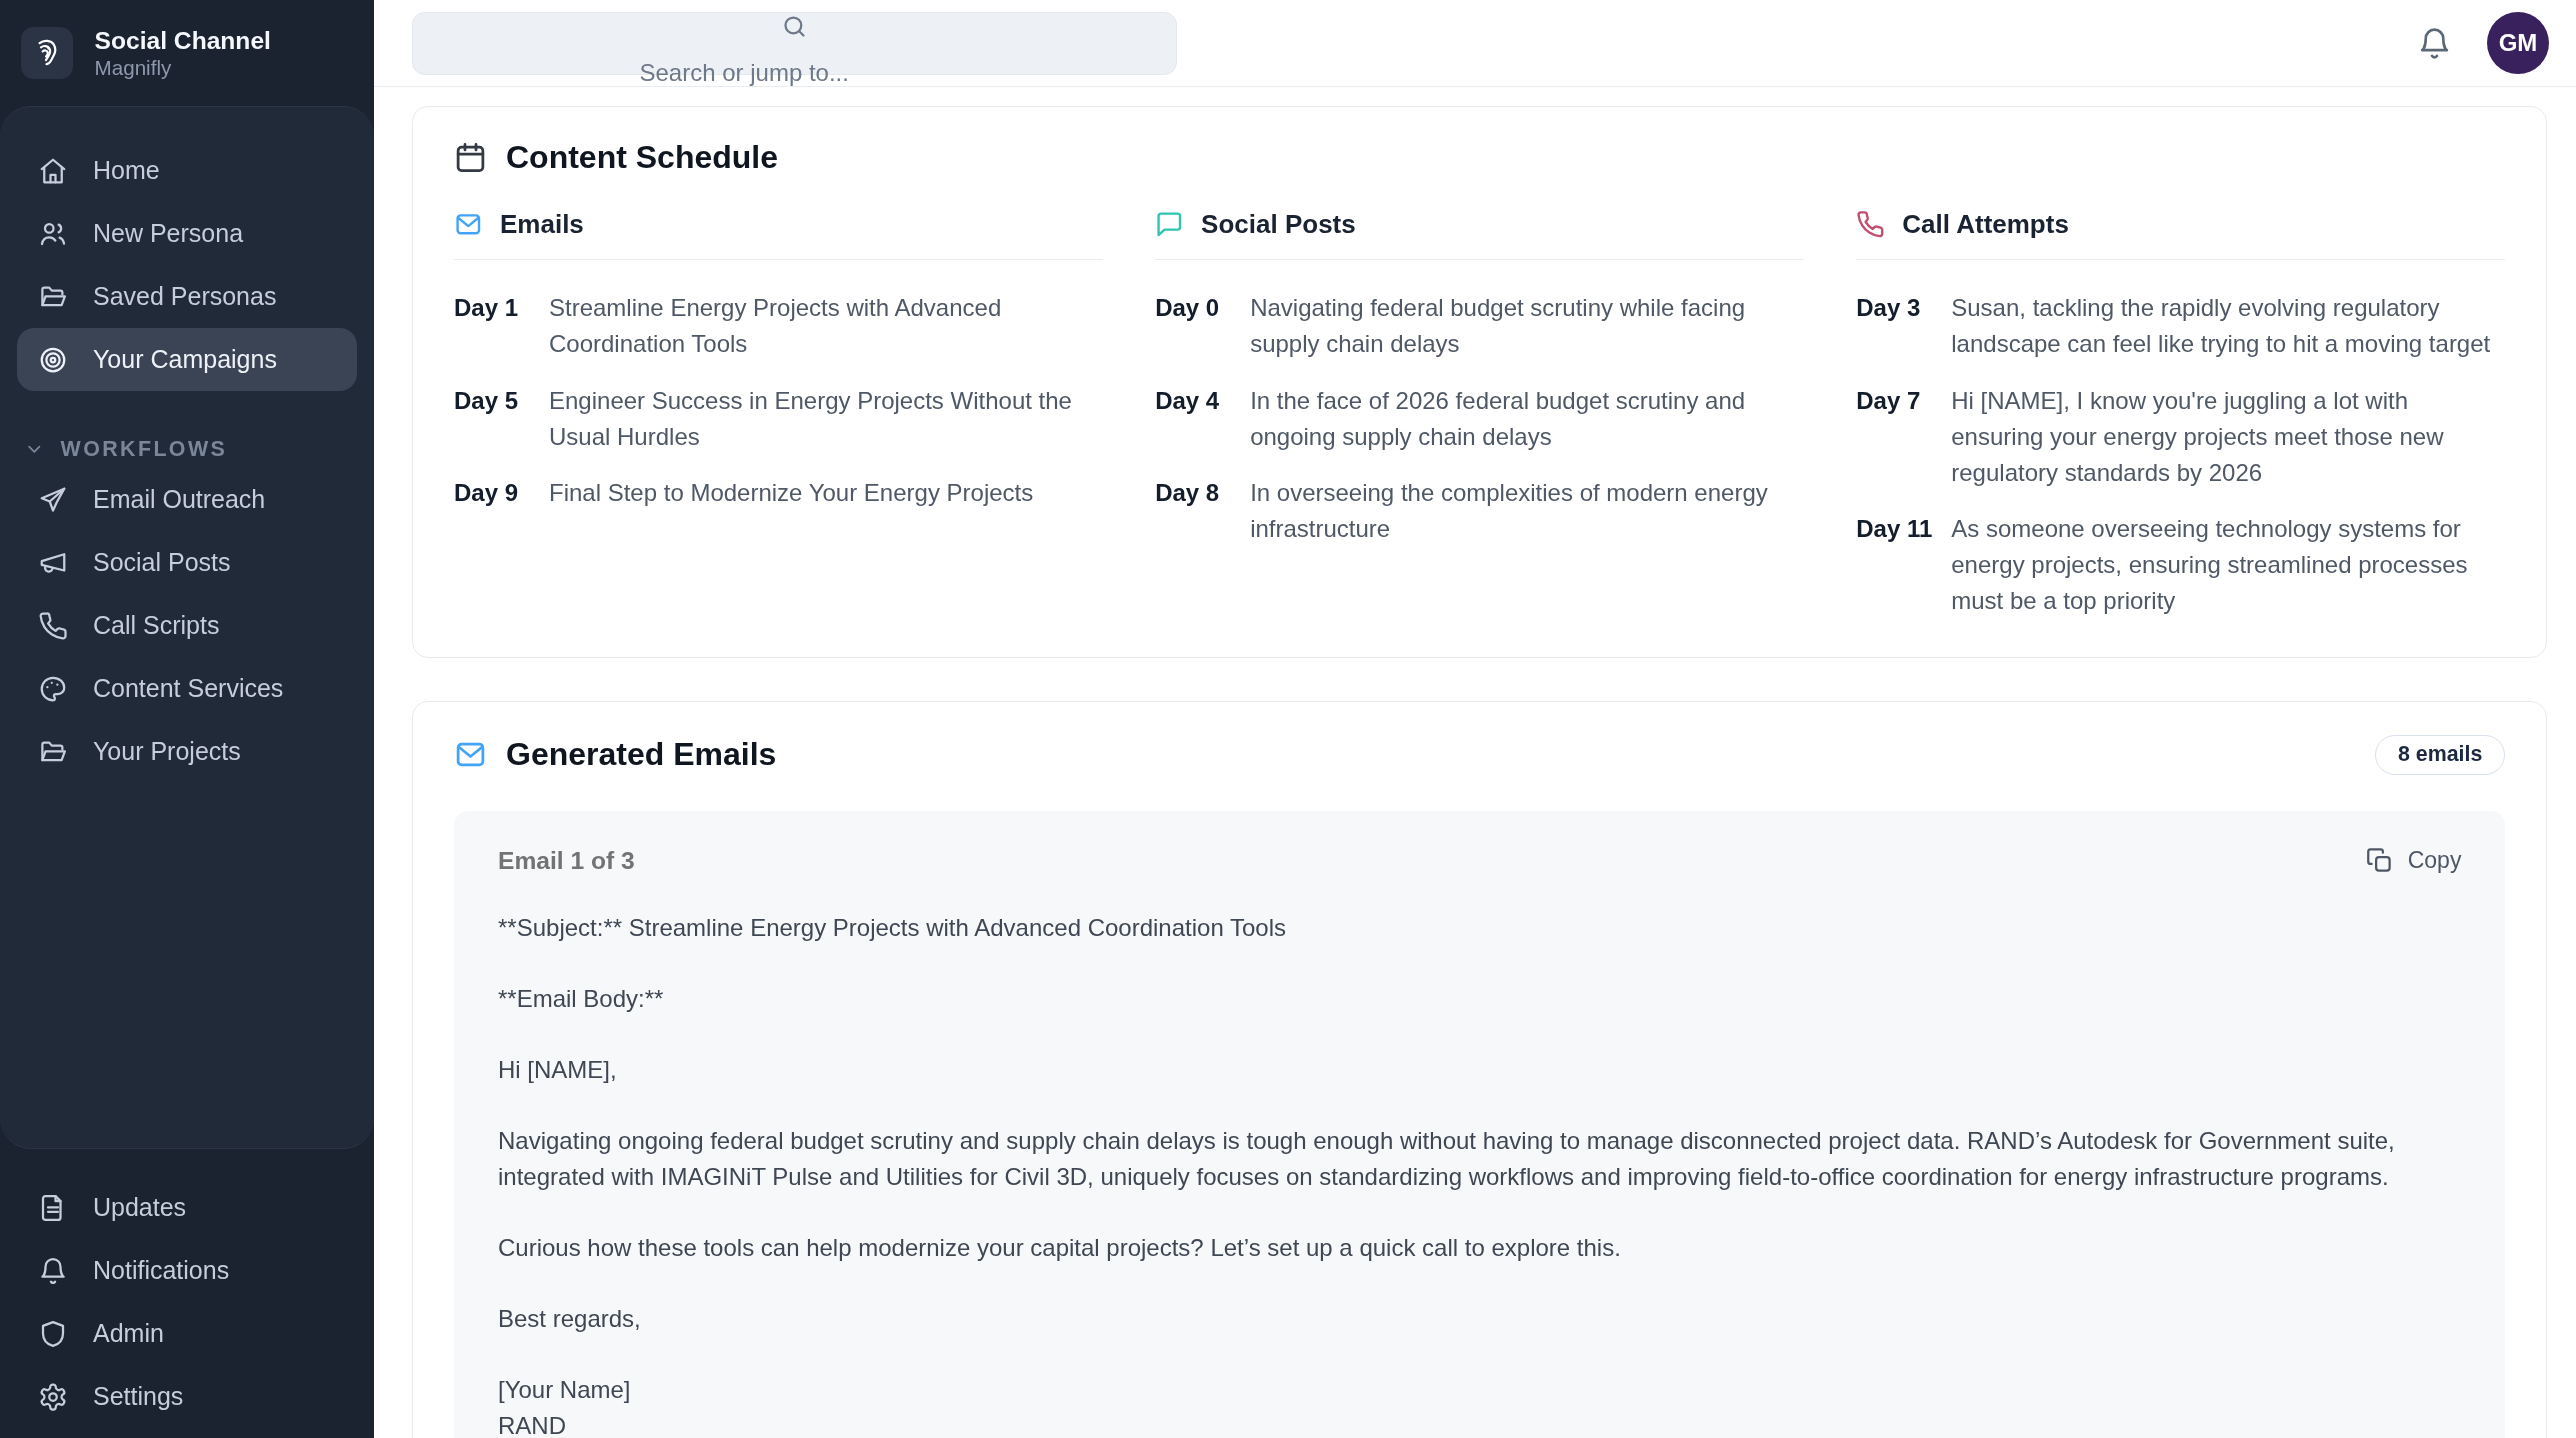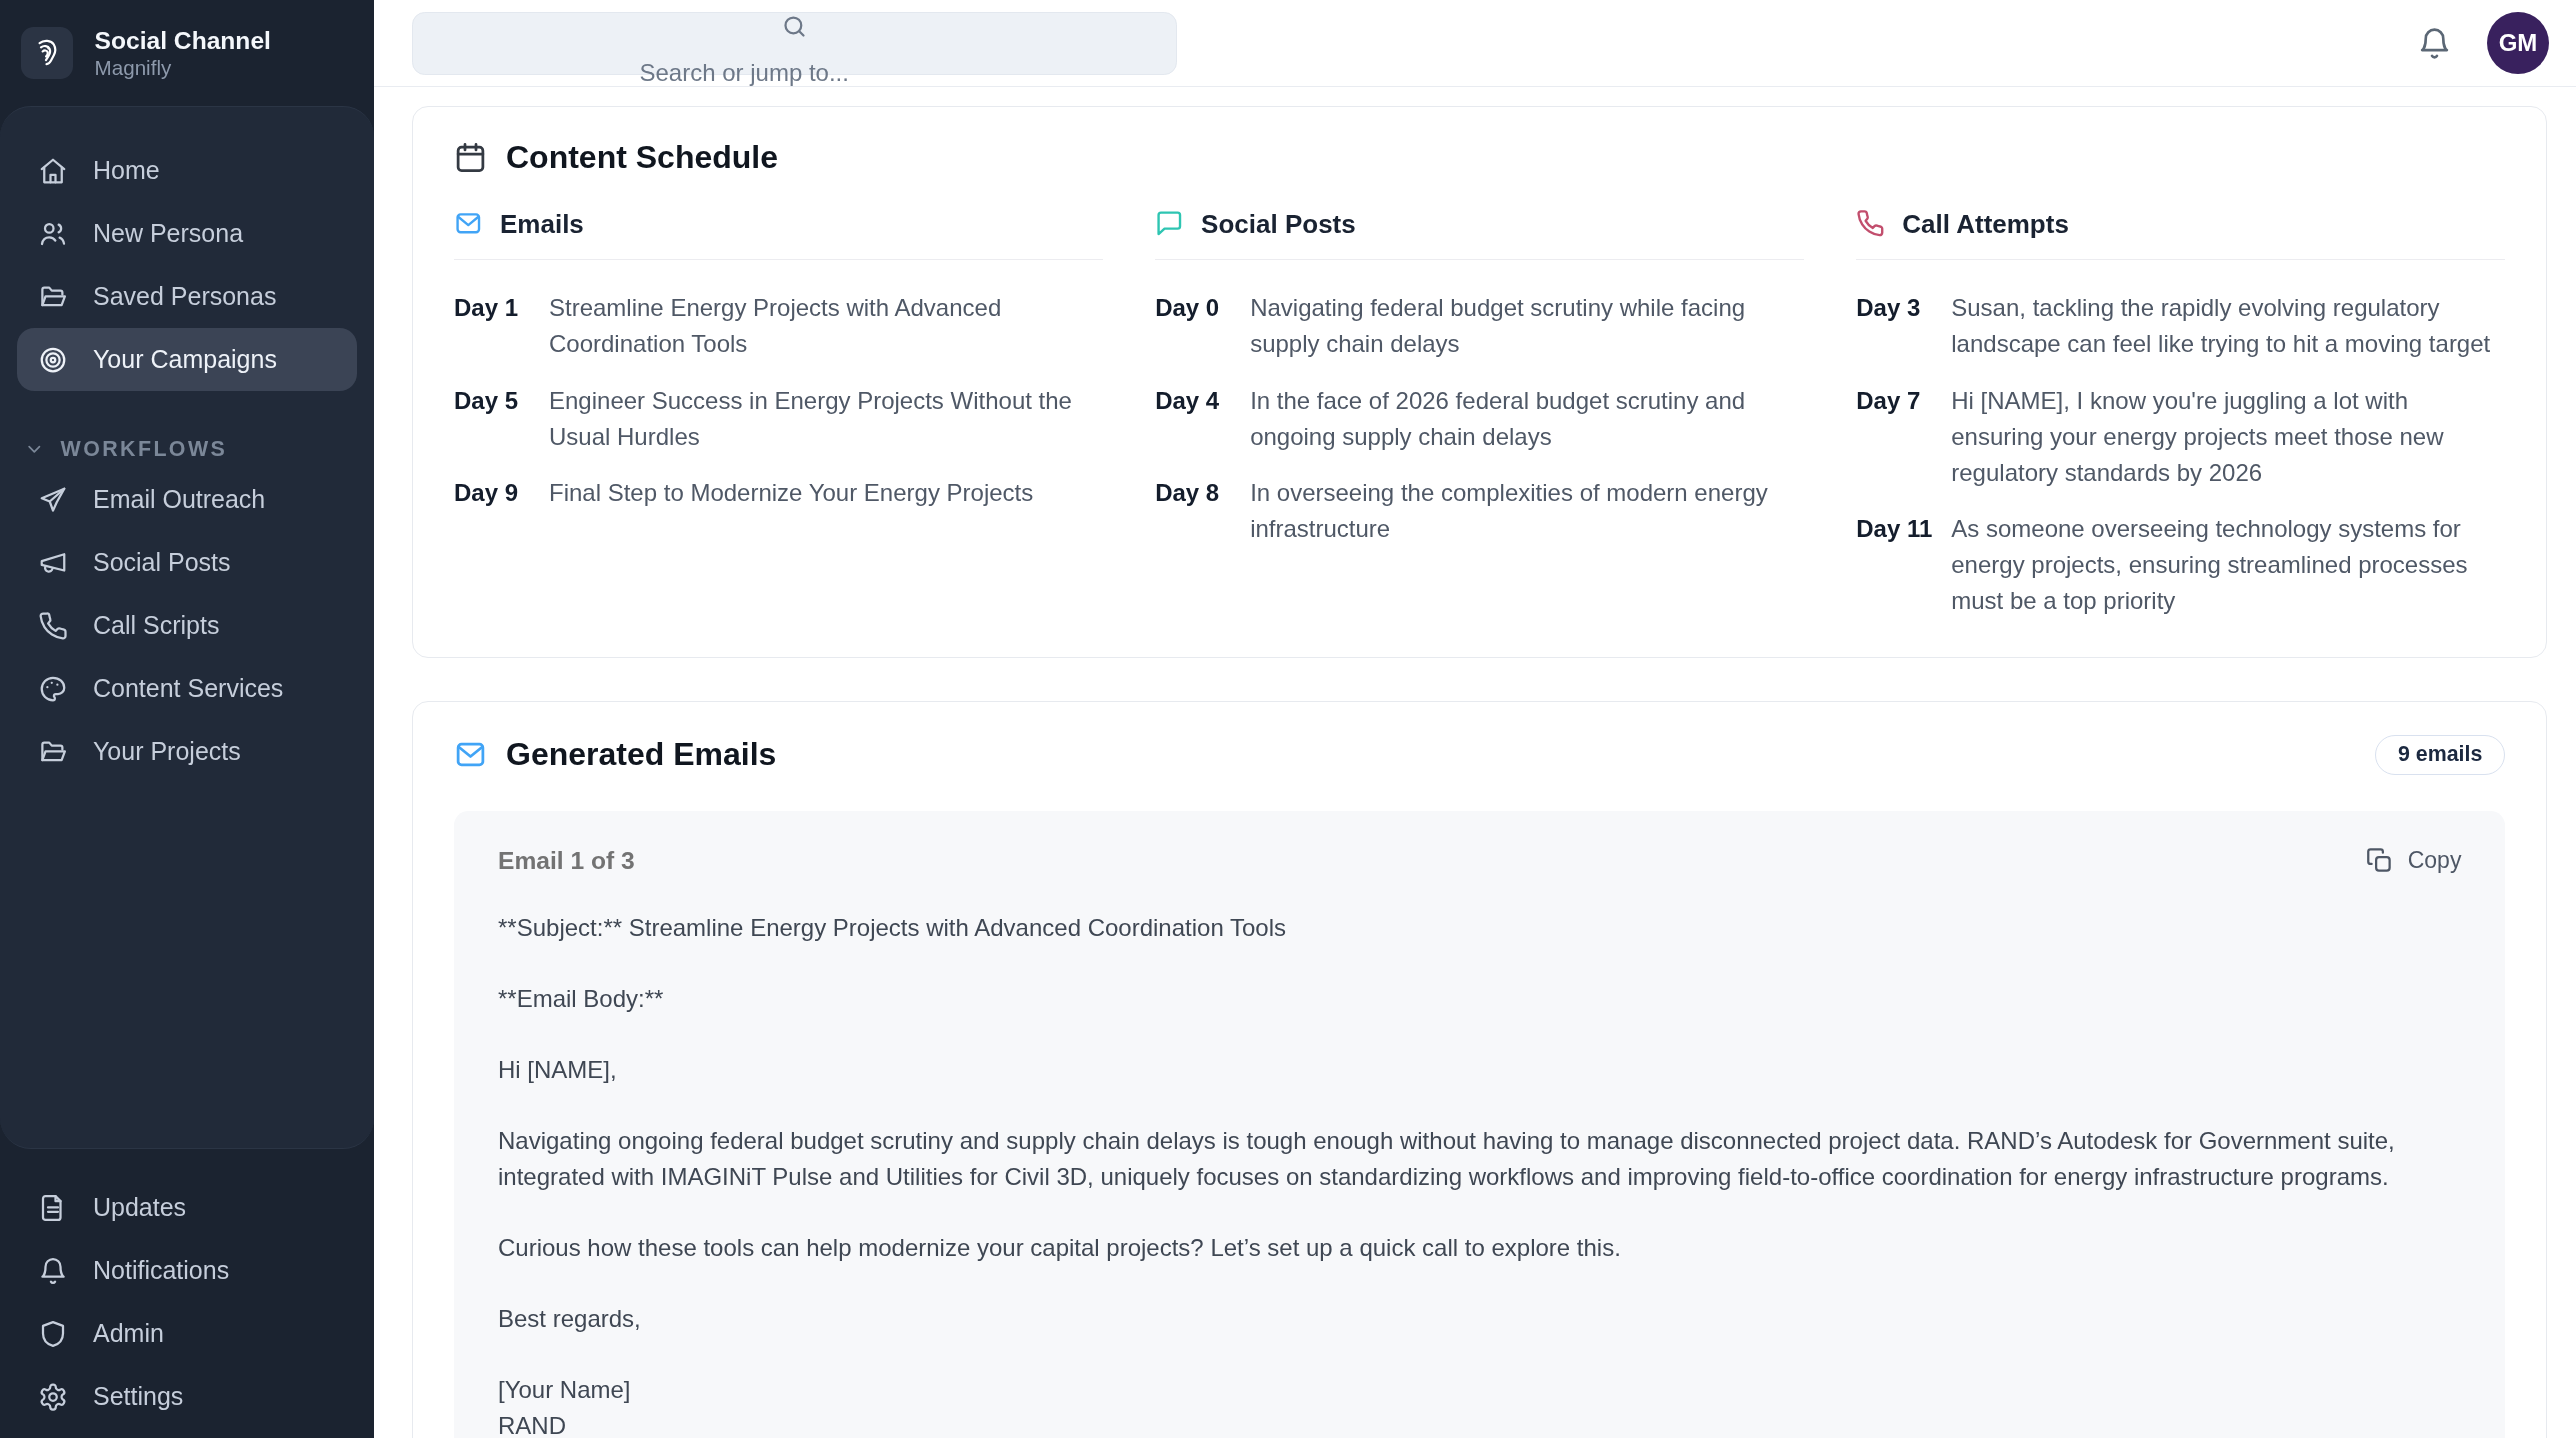--- a/index.html
+++ b/index.html
@@ -37,21 +37,21 @@
 
   .content { flex: 1; padding: 19px 28.6px 0 38px; overflow: hidden; }
   .card { border: 1.6px solid #e7eaef; border-radius: 16px; background: #fff; }
   .card.schedule { padding: 32px 41px 38px; }
   .card-title-row { display: flex; align-items: center; gap: 19px; }
   .title-ic { width: 33px; height: 33px; color: #343a43; }
   .title-ic.blue { color: #41a4f6; }
   .card-title { font-size: 32px; font-weight: 700; color: #10161f; }
 
   .columns { display: grid; grid-template-columns: 1fr 1fr 1fr; column-gap: 52px; margin-top: 33px; }
-  .col-header { display: flex; align-items: flex-start; gap: 17.4px; font-size: 26px; font-weight: 600; color: #1a2332; padding-bottom: 19px; border-bottom: 1.6px solid #ececf0; }
+  .col-header { display: flex; align-items: center; gap: 17.4px; font-size: 26px; font-weight: 600; color: #1a2332; padding-bottom: 19px; border-bottom: 1.6px solid #ececf0; }
   .col-ic { width: 28.6px; height: 28.6px; }
   .col-ic.blue { color: #41a4f6; }
   .col-ic.teal { color: #2ec5b2; }
   .col-ic.rose { color: #c24e6d; }
   .rows { margin-top: 30px; display: flex; flex-direction: column; gap: 20.6px; }
   .srow { display: flex; }
   .day { width: 95px; flex: none; font-weight: 700; font-size: 24px; color: #141d2c; line-height: 36px; }
   .desc { font-size: 24px; color: #4f5866; line-height: 36px; }
 
   .card.generated { margin-top: 43px; padding: 33px 41px 48px; }
@@ -344,21 +344,21 @@
 
     <section class="card generated">
       <div class="card-title-row">
         <span class="title-ic blue">
           <svg viewBox="0 0 24 24" fill="none" stroke="currentColor" stroke-width="2" stroke-linecap="round" stroke-linejoin="round">
               <rect x="3" y="4.5" width="18" height="15" rx="2.5"></rect>
               <path d="m3.5 6.5 8.5 7 8.5-7"></path>
             </svg>
         </span>
         <h2 class="card-title">Generated Emails</h2>
-        <span class="badge">9 emails</span>
+        <span class="badge">8 emails</span>
       </div>
 
       <div class="email-panel">
         <div class="email-head">
           <span class="email-title">Email 1 of 3</span>
           <button class="copy-btn">
             <span class="copy-ic">
               <svg viewBox="0 0 24 24" fill="none" stroke="currentColor" stroke-width="2" stroke-linecap="round" stroke-linejoin="round">
                   <rect x="9" y="9" width="12" height="12" rx="2.5"></rect>
                   <path d="M5 15H4a2 2 0 0 1-2-2V4a2 2 0 0 1 2-2h9a2 2 0 0 1 2 2v1"></path>

